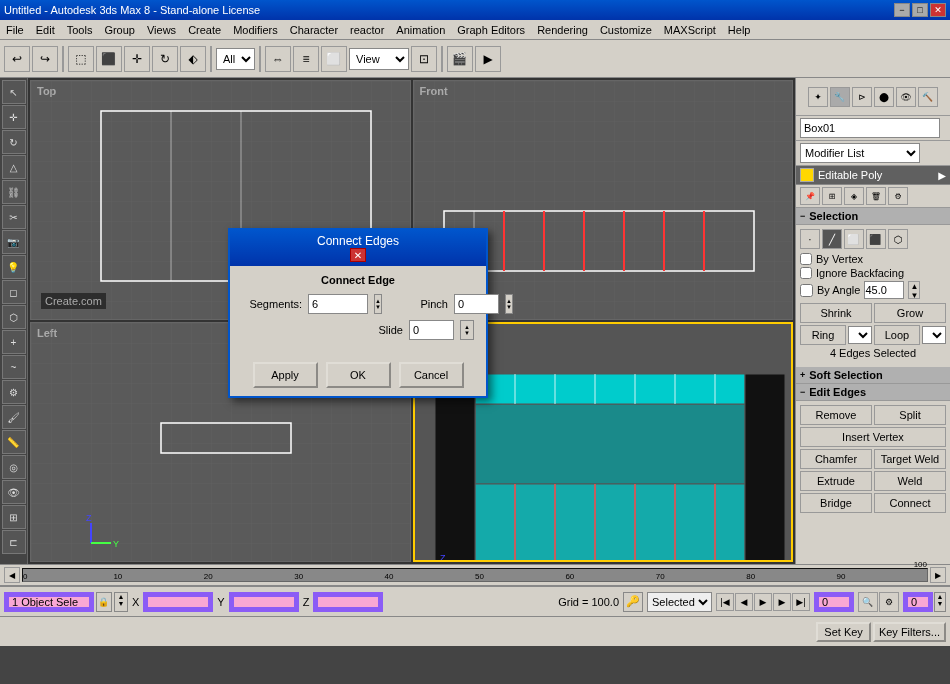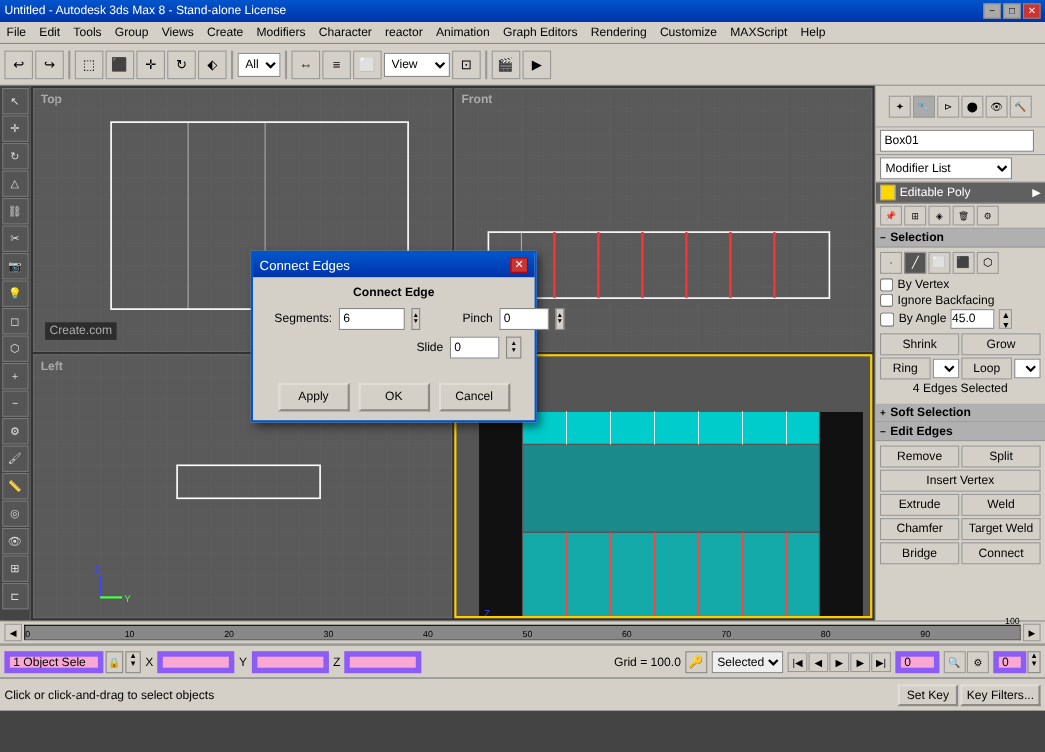--- a/index.html
+++ b/index.html
@@ -332,20 +332,21 @@
     }
 
     .dialog-title {
       background: linear-gradient(to bottom, #0055cc, #0033aa);
       color: white;
       padding: 4px 6px;
       font-size: 12px;
       display: flex;
       align-items: center;
       justify-content: space-between;
+      flex-direction: column;
     }
     .dialog-close {
       width: 16px; height: 14px;
       background: #cc3333;
       border: 1px solid #aa0000;
       color: white;
       font-size: 10px;
       display: flex; align-items: center; justify-content: center;
       cursor: pointer;
     }
@@ -759,26 +760,26 @@
     </div>
     <div class="section-content">
       <div class="btn-row">
         <button class="panel-btn">Remove</button>
         <button class="panel-btn">Split</button>
       </div>
       <div class="btn-row">
         <button class="panel-btn">Insert Vertex</button>
       </div>
       <div class="btn-row">
+        <button class="panel-btn">Chamfer</button>
+        <button class="panel-btn">Target Weld</button>
+      </div>
+      <div class="btn-row">
         <button class="panel-btn">Extrude</button>
         <button class="panel-btn">Weld</button>
-      </div>
-      <div class="btn-row">
-        <button class="panel-btn">Chamfer</button>
-        <button class="panel-btn">Target Weld</button>
       </div>
       <div class="btn-row">
         <button class="panel-btn">Bridge</button>
         <button class="panel-btn">Connect</button>
       </div>
     </div>
 
   </div>
 
 </div>
@@ -842,18 +843,17 @@
   <div style="display:flex;align-items:center;gap:1px;">
     <input type="text" class="status-input" style="width: 30px;" value="0">
     <div style="width:12px;height:20px;background:#d4d0c8;border:1px solid #888;font-size:7px;display:flex;flex-direction:column;align-items:center;cursor:pointer;">
         <span>▲</span>
         <span>▼</span>
       </div>
   </div>
 </div>
 
 <div class="bottom-bar2">
-  <span class="status-text">Click or click-and-drag to select objects</span>
   <div style="display:flex;gap:2px;margin-left:auto;">
     <button style="height:20px;font-size:11px;background:#d4d0c8;border:2px outset #e0ddd6;cursor:pointer;padding:0 6px;">Set Key</button>
     <button style="height:20px;font-size:11px;background:#d4d0c8;border:2px outset #e0ddd6;cursor:pointer;padding:0 4px;">Key Filters...</button>
   </div>
 </div>
 
 </body></html>

